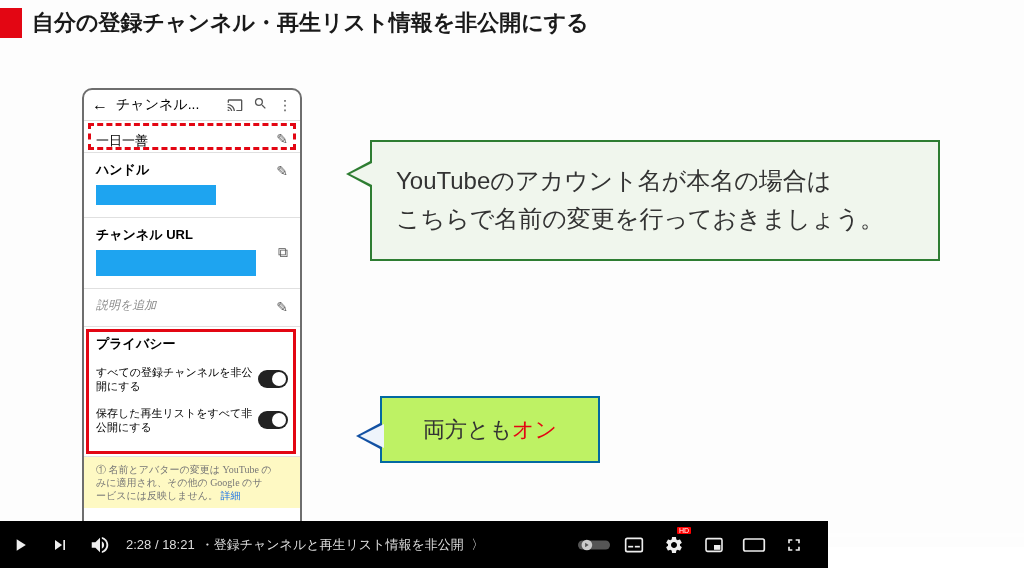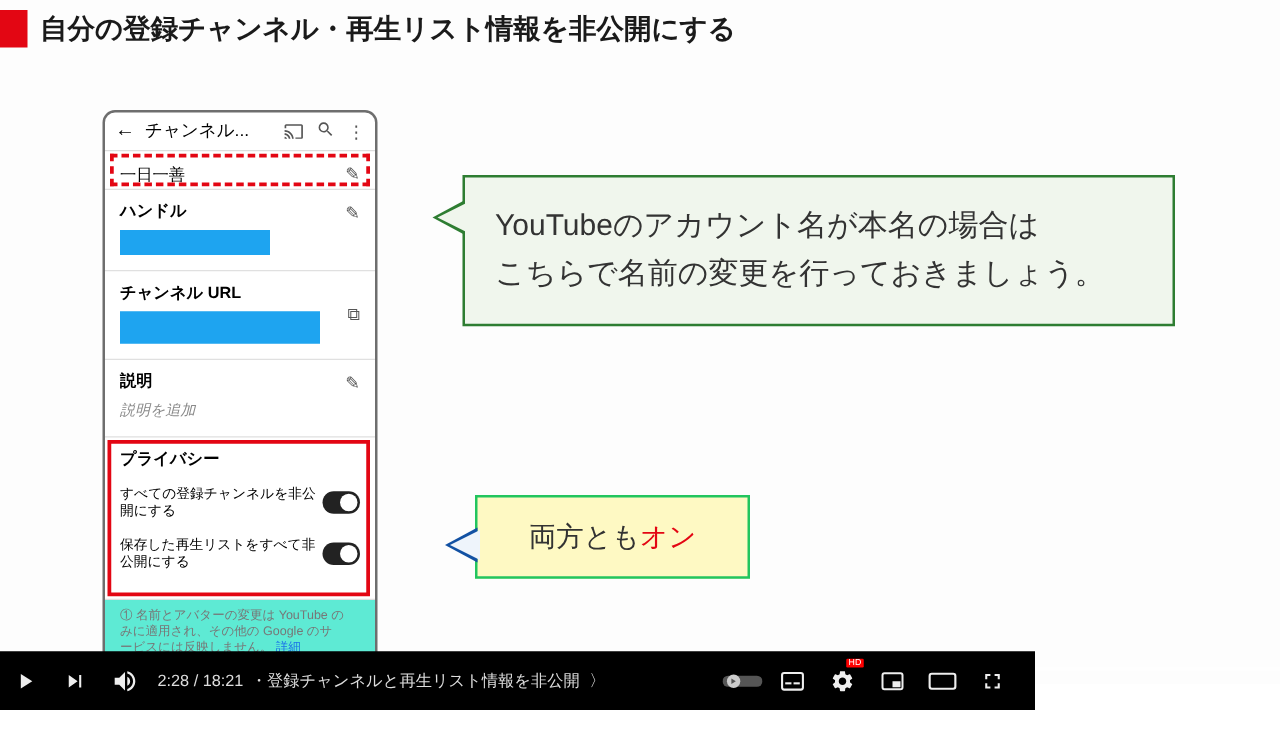--- a/index.html
+++ b/index.html
@@ -31,30 +31,30 @@
   .blue-bar.wide { width: 160px; height: 26px; margin-top: 4px; }
 
   .privacy-box { position: relative; padding: 8px 12px 10px; border-bottom: 1px solid #e0e0e0; }
   .privacy-box .label { font-size: 13px; font-weight: bold; margin-bottom: 6px; }
   .privacy-item { display: flex; align-items: center; justify-content: flex-start; margin: 12px 0; }
   .privacy-item .txt { font-size: 11px; line-height: 1.3; flex: 1; padding-right: 4px; }
   .toggle { width: 30px; height: 18px; background: #222; border-radius: 10px; position: relative; flex-shrink: 0; }
   .toggle::after { content: ""; position: absolute; right: 2px; top: 2px; width: 14px; height: 14px; border-radius: 50%; background: #fff; }
   .red-solid-box { position: absolute; left: 2px; right: 4px; top: 2px; bottom: 2px; border: 3px solid #e30613; pointer-events: none; }
 
-  .footer-note { padding: 6px 12px; font-size: 10px; color: #777; line-height: 1.3; background: #5eead4; }
+  .footer-note { padding: 6px 12px; font-size: 10px; color: #777; line-height: 1.3; background: #fef9c3; font-family: Liberation Serif, serif; }
   .footer-note .link { color: #1a73e8; }
 
   
   .callout { position: absolute; background: #f0f6ed; border: 2px solid #2e7d32; padding: 20px 24px; font-size: 24px; line-height: 1.6; color: #333; }
   .callout.green { left: 370px; top: 140px; width: 570px; }
   .callout.green::before { content: ""; position: absolute; left: -26px; top: 18px; width: 0; height: 0; border-top: 14px solid transparent; border-bottom: 14px solid transparent; border-right: 26px solid #2e7d32; }
   .callout.green::after { content: ""; position: absolute; left: -22px; top: 20px; width: 0; height: 0; border-top: 12px solid transparent; border-bottom: 12px solid transparent; border-right: 24px solid #f0f6ed; }
 
-  .callout.blue { position: absolute; left: 380px; top: 396px; width: 220px; background: #fef9c3; border: 2px solid #22c55e; padding: 14px 18px; font-size: 22px; text-align: center; }
+  .callout.blue { position: absolute; left: 380px; top: 396px; width: 220px; background: #bef264; border: 2px solid #0369a1; padding: 14px 18px; font-size: 22px; text-align: center; }
   .callout.blue .on { color: #e30613; }
   .callout.blue::before { content: ""; position: absolute; left: -26px; top: 24px; width: 0; height: 0; border-top: 14px solid transparent; border-bottom: 14px solid transparent; border-right: 26px solid #1251a3; }
   .callout.blue::after { content: ""; position: absolute; left: -22px; top: 26px; width: 0; height: 0; border-top: 12px solid transparent; border-bottom: 12px solid transparent; border-right: 24px solid #eef4fb; }
 
   
   .progress-track { position: absolute; left: 0; top: 533px; height: 4px; width: 1024px; background: rgba(255,255,255,0.35); }
   .progress-played { height: 100%; background: #ff0000; width: 13.4%; }
   .progress-handle { position: absolute; left: 13.4%; top: -4px; width: 12px; height: 12px; border-radius: 50%; background: #ff0000; margin-left: -6px; }
 
   .controls { position: absolute; left: 0; top: 521px; height: 47px; width: 828px; background: #000000; display: flex; align-items: center; color: #eee; font-size: 13px; }
@@ -107,21 +107,20 @@
       <span class="pencil">✎</span>
     </div>
 
     <div class="section">
       <div class="label">チャンネル URL</div>
       <div class="blue-bar wide"></div>
       <span class="copy">⧉</span>
     </div>
 
     <div class="section">
-      <div class="label">説明</div>
       <div class="hint">説明を追加</div>
       <span class="pencil">✎</span>
     </div>
 
     <div class="privacy-box">
       <div class="label">プライバシー</div>
       <div class="privacy-item">
         <div class="txt">すべての登録チャンネルを非公開にする</div>
         <div class="toggle"></div>
       </div>

